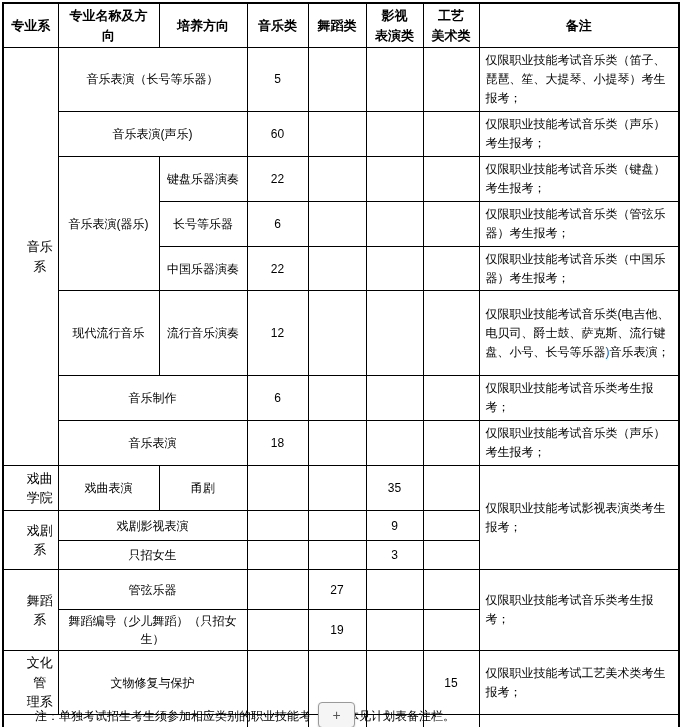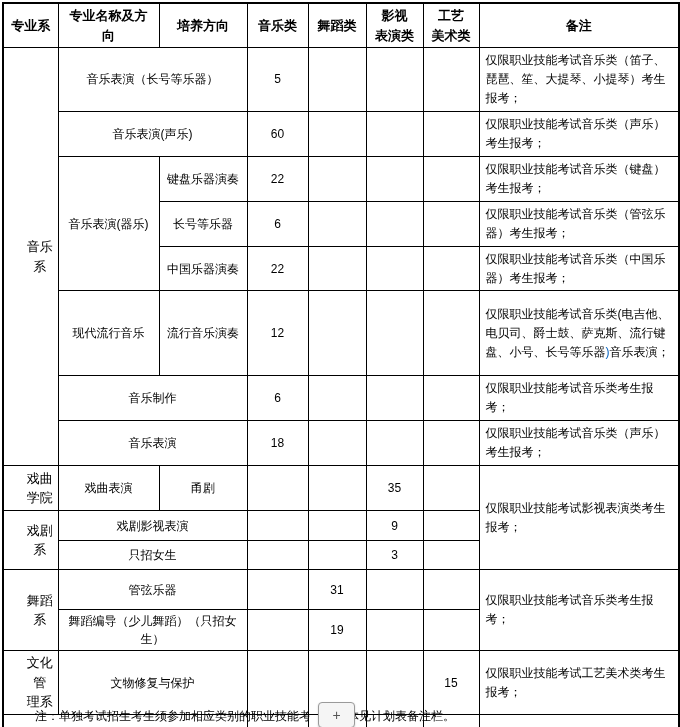--- a/index.html
+++ b/index.html
@@ -173,21 +173,21 @@
     <td></td>
     <td></td>
     <td>3</td>
     <td></td>
   </tr>
 
   <tr style="height:40px">
     <td class="dept" rowspan="2">舞蹈系</td>
     <td colspan="2">管弦乐器</td>
     <td></td>
-    <td>31</td>
+    <td>27</td>
     <td></td>
     <td></td>
     <td class="remark" rowspan="2">仅限职业技能考试音乐类考生报考；</td>
   </tr>
 
   <tr style="height:34px">
     <td colspan="2">舞蹈编导（少儿舞蹈）（只招女生）</td>
     <td></td>
     <td>19</td>
     <td></td>

